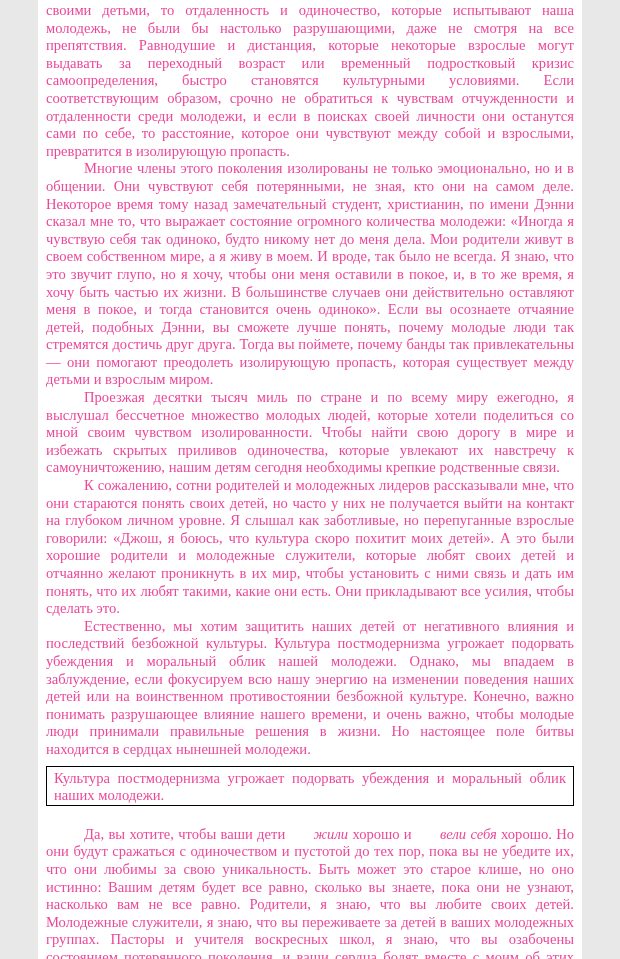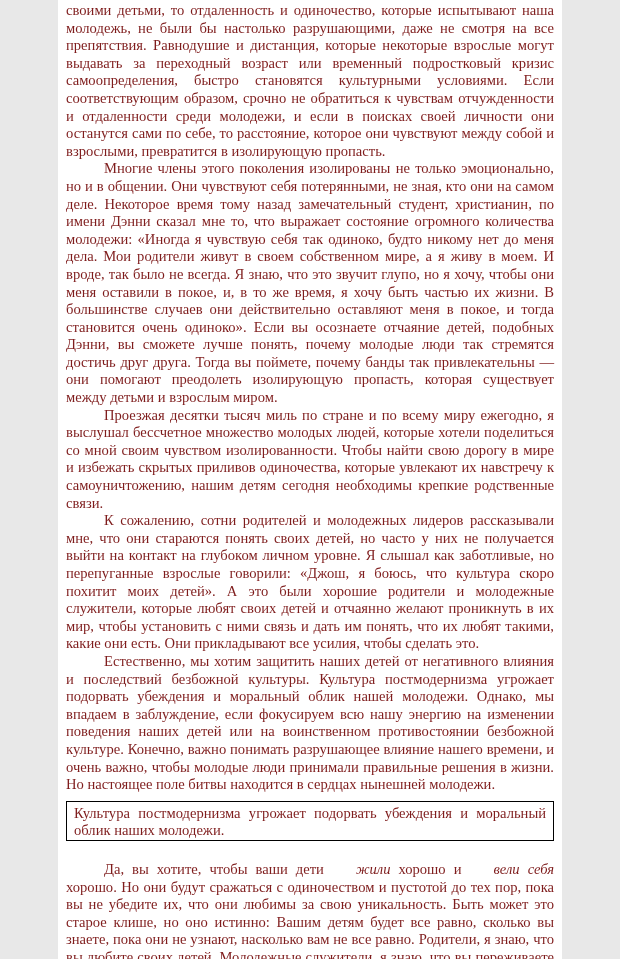--- a/index.html
+++ b/index.html
@@ -2,25 +2,25 @@
 <html><head>
 <meta charset="utf-8">
 <style>
   * { margin: 0; padding: 0; box-sizing: border-box; }
   html, body { background: #e8e8e8; }
   body {
     width: 620px;
     font-family: "Liberation Serif", "DejaVu Serif", serif;
   }
   .page {
-    width: 504px;
+    width: 544px;
     height: 959px;
     margin: 0 auto;
     background: #ffffff;
-    color: #7f1d1d;
+    color: #ec4899;
     font-size: 14.6px;
     line-height: 17.6px;
     padding: 2px 8px 4px 8px;
     display: flex;
     flex-direction: column;
     overflow: hidden;
   }
   .para {
     text-align: justify;
     text-indent: 38px;

